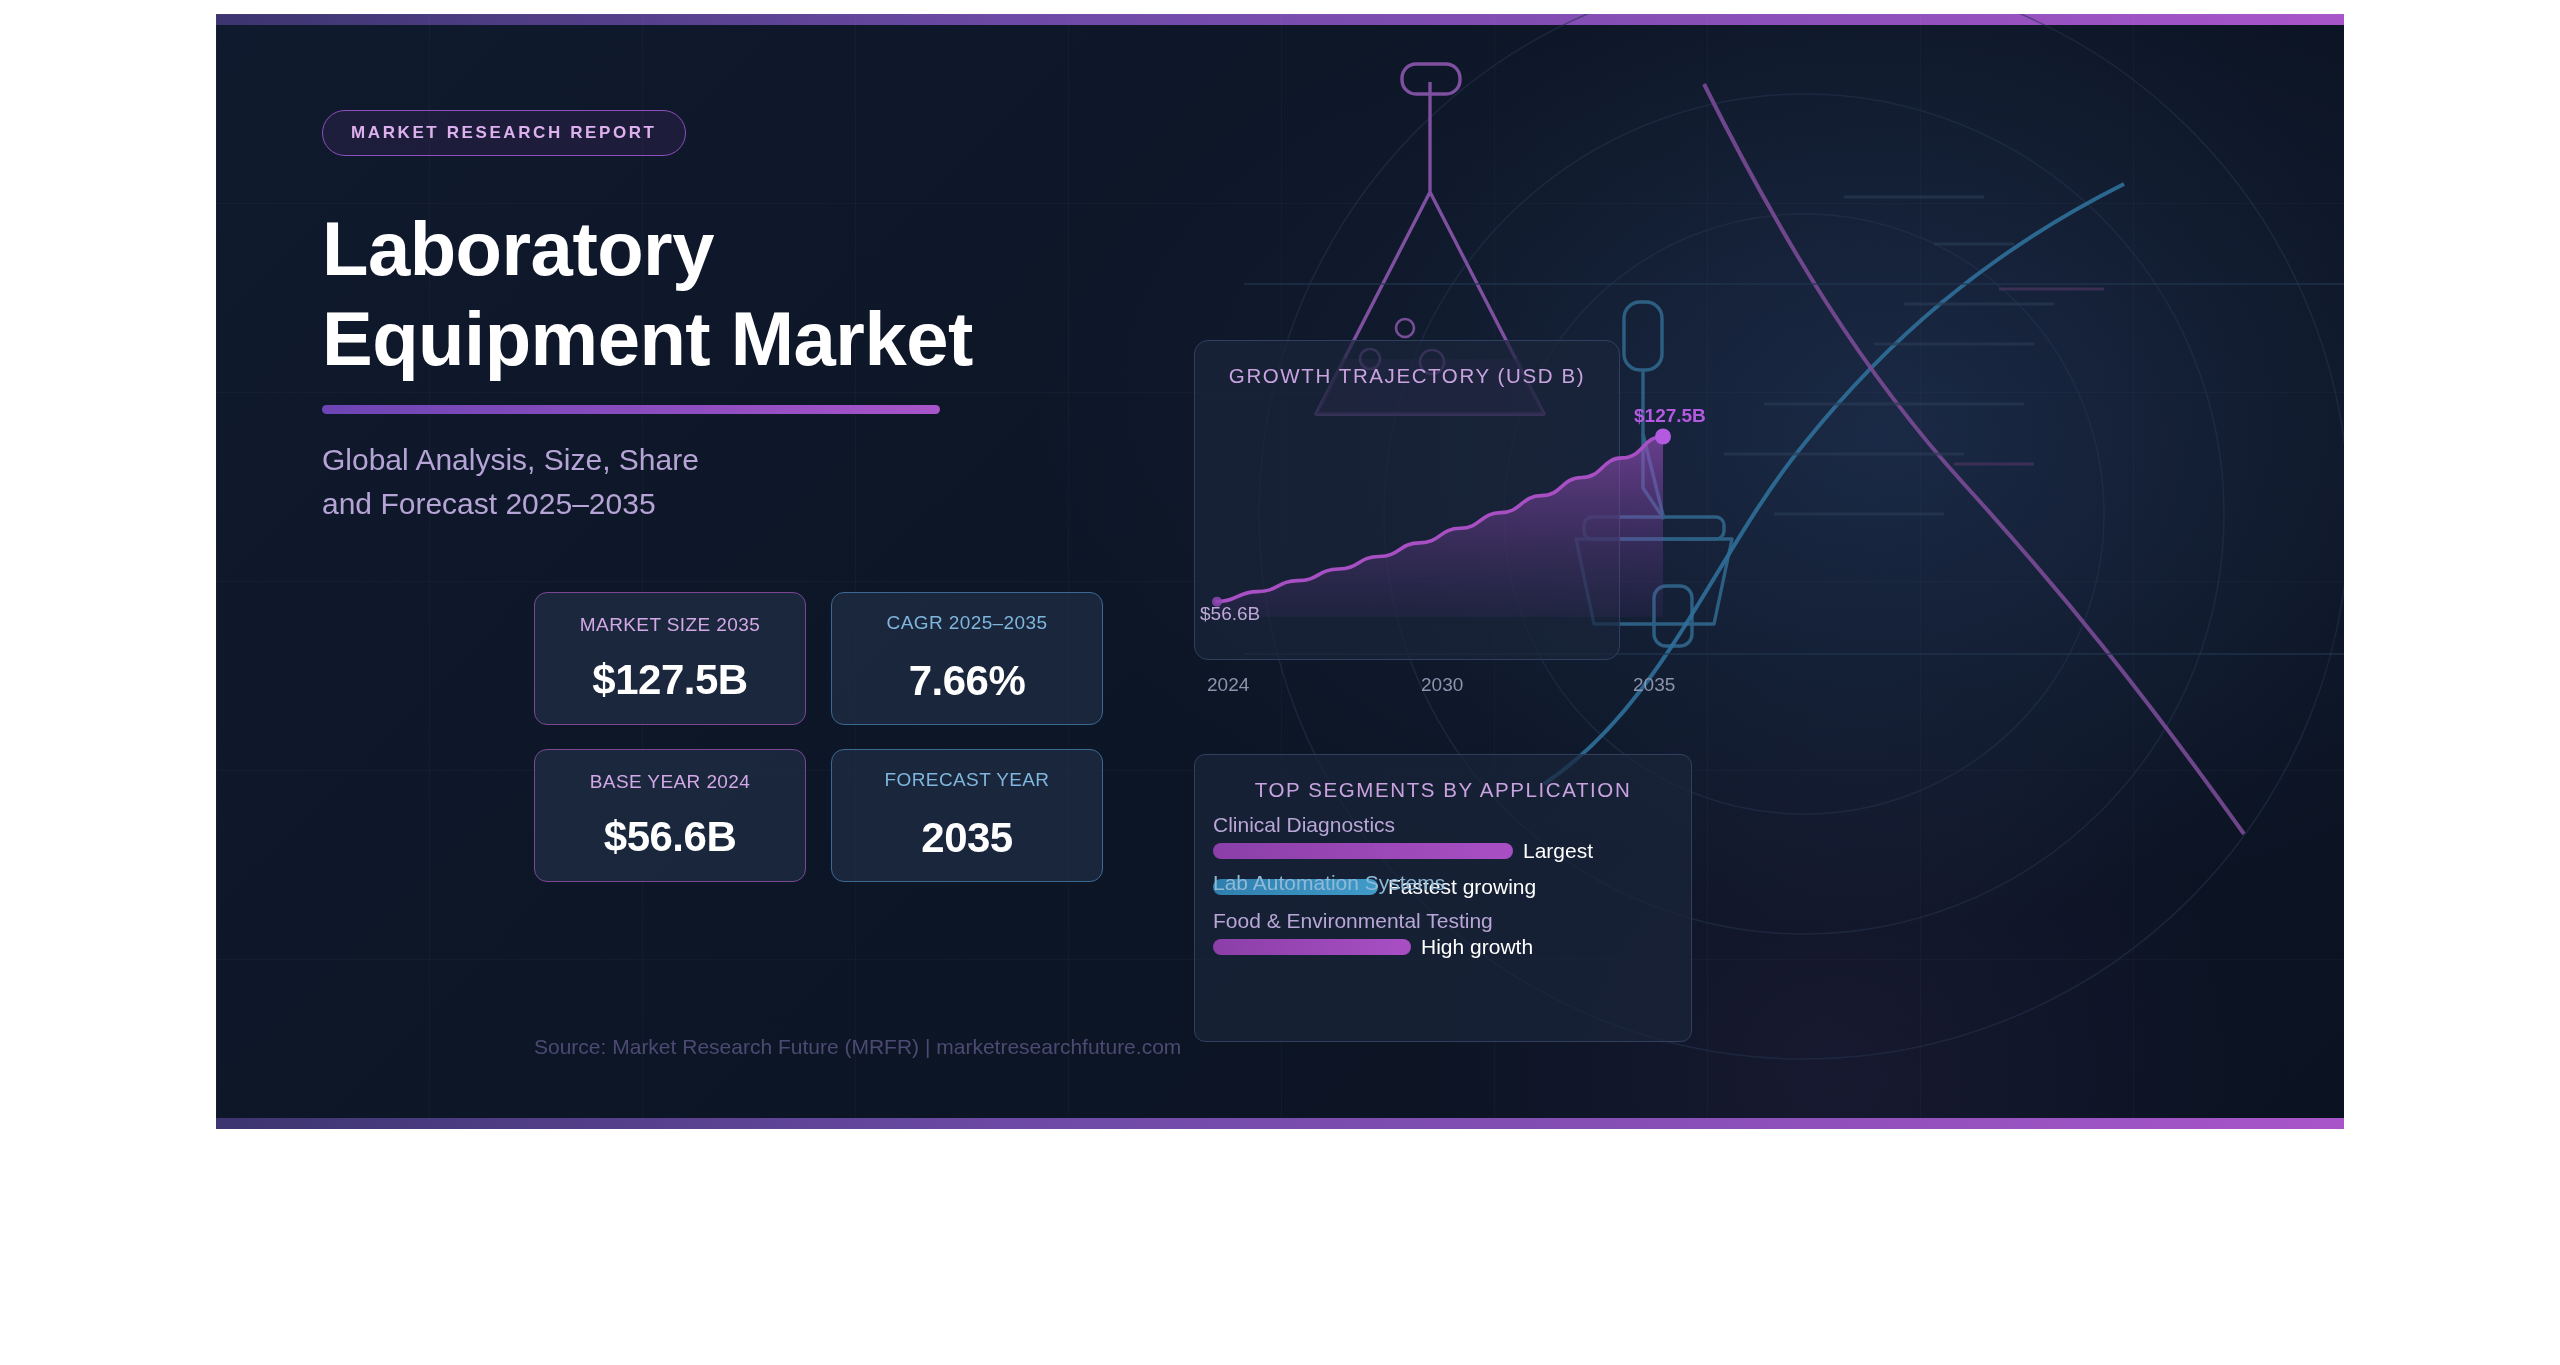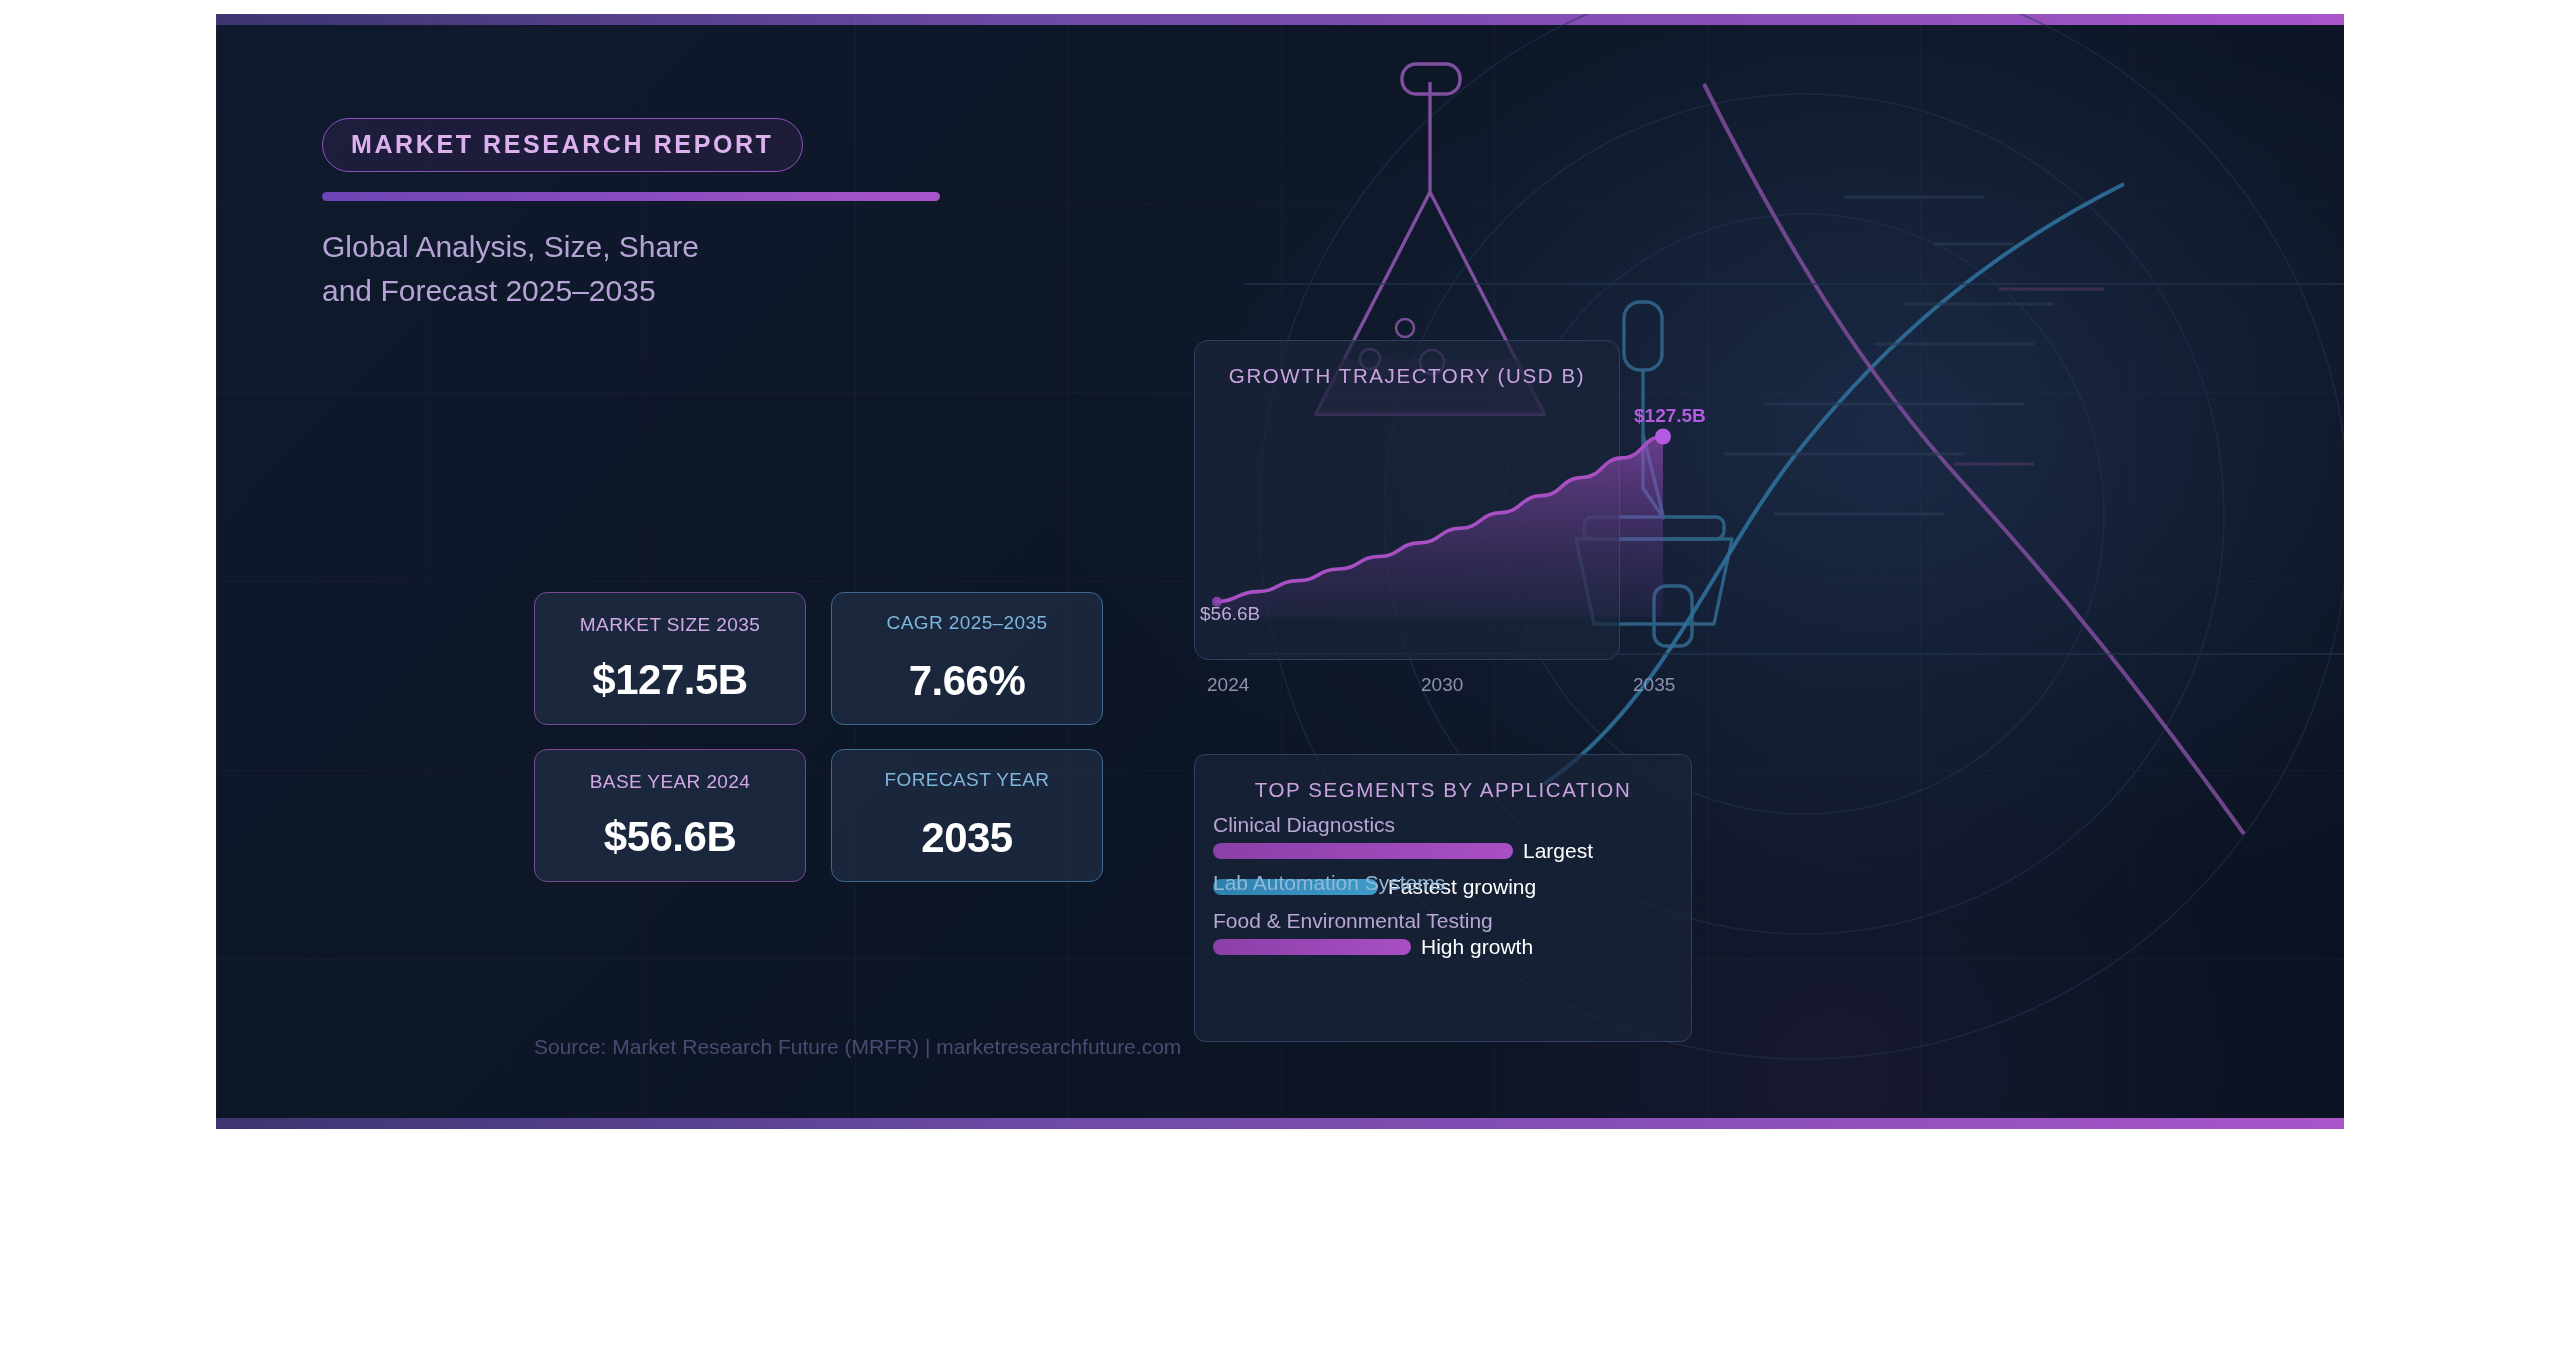--- a/index.html
+++ b/index.html
@@ -58,25 +58,24 @@
   
   .left-col { position: absolute; left: 106px; top: 96px; width: 760px; }
 
   .badge {
     display: inline-block;
     padding: 13px 28px 14px 28px;
     border: 1.6px solid #8f4fbe;
     border-radius: 999px;
     background: rgba(120, 60, 160, 0.13);
     color: #ddb0ee;
-    font-size: 25px;
+    font-size: 17px;
     font-weight: bold;
     letter-spacing: 2.6px;
     line-height: 1;
-    margin-top: 8px;
   }
 
   .title {
     margin-top: 48px;
     color: #ffffff;
     font-size: 76px;
     line-height: 1.19;
     font-weight: bold;
     letter-spacing: -0.5px;
     white-space: pre-line;
@@ -222,20 +221,22 @@
       </g>
       <g stroke="#22354e" stroke-width="2" opacity="0.6">
         <line x1="0" y1="270" x2="1100" y2="270"></line>
         <line x1="0" y1="640" x2="1100" y2="640"></line>
       </g>
     </svg>
   </div>
 
   <div class="left-col">
     <div class="badge">MARKET RESEARCH REPORT</div>
+    <div class="title">Laboratory
+Equipment Market</div>
     <div class="title-rule"></div>
     <div class="subtitle">Global Analysis, Size, Share
 and Forecast 2025–2035</div>
   </div>
 
   <div class="stats-grid" id="stats-grid">
       <div class="stat-card purple">
         <div class="stat-label">MARKET SIZE 2035</div>
         <div class="stat-value">$127.5B</div>
       </div>

